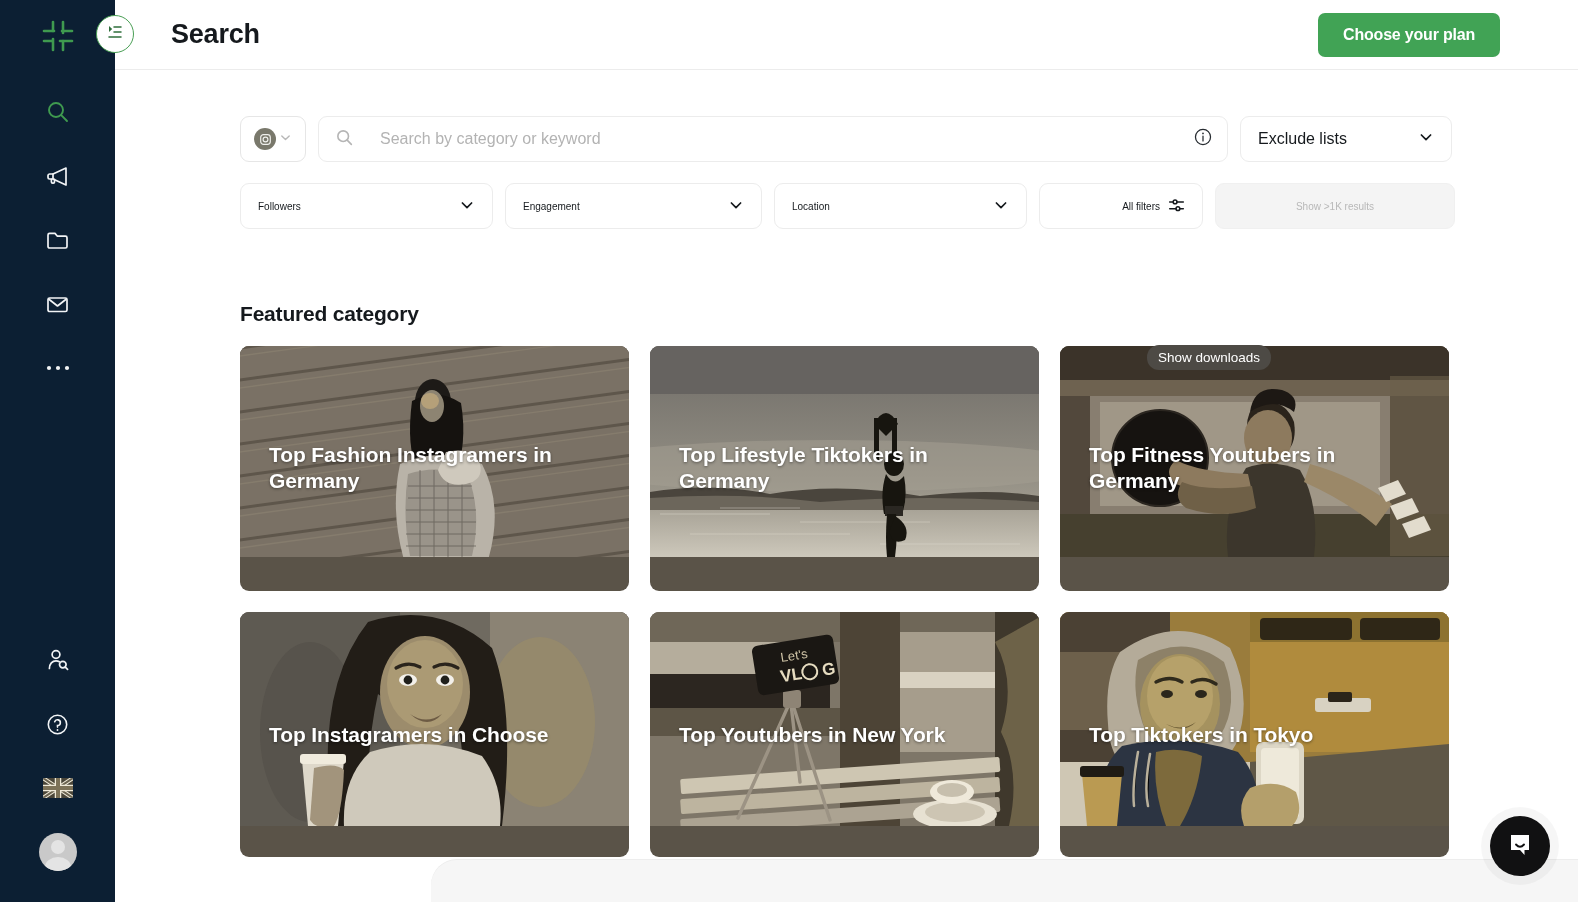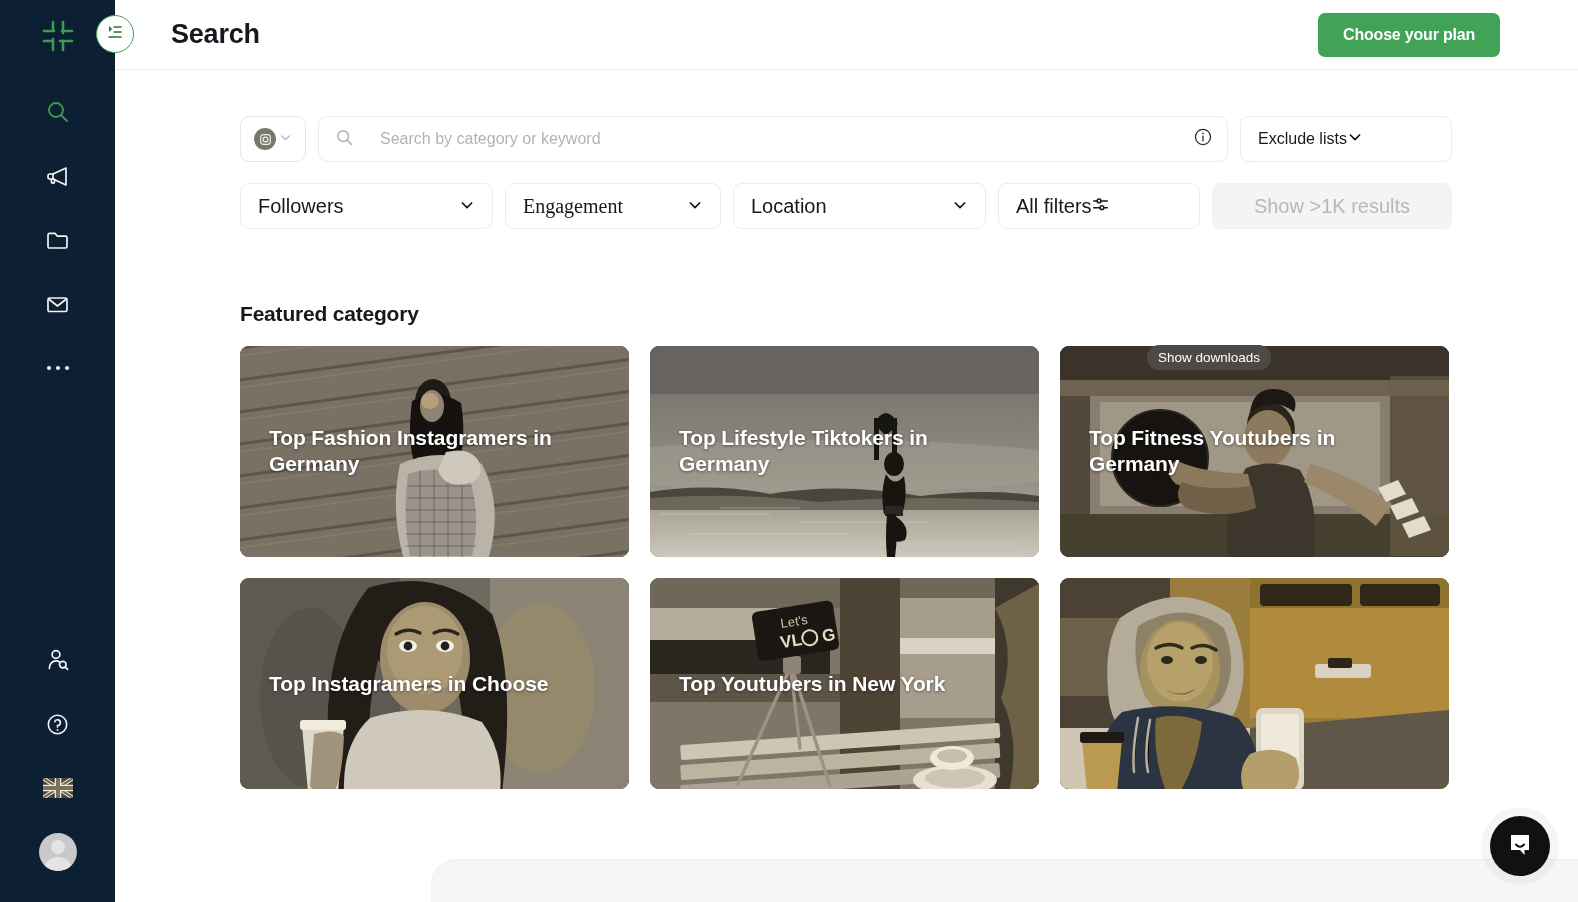--- a/index.html
+++ b/index.html
@@ -91,56 +91,56 @@
     gap: 14px;
   }
   .search-box input {
     flex: 1; border: none; outline: none; height: 100%;
     font-size: 16px; color: #333; font-family: "Liberation Sans", sans-serif;
     background: transparent; margin-left: 12px;
   }
   .search-box input::placeholder { color: #b3b3b3; }
   .exclude-btn {
     width: 212px; height: 46px; border: 1px solid #ececec; border-radius: 9px;
-    display: flex; align-items: center; 
+    display: flex; align-items: center; justify-content: space-between;
     padding: 0 17px; background: #fff; cursor: pointer;
     font-size: 16px; color: #15191d; font-weight: 500;
   }
 
   
   .filter-row { display: flex; gap: 12px; margin-top: 21px; }
   .filter-btn {
     height: 46px; border: 1px solid #ececec; border-radius: 9px;
     display: flex; align-items: center; justify-content: space-between;
     padding: 0 17px; background: #fff; cursor: pointer;
-    font-size: 20px; color: #15191d; font-weight: 500;
+    font-size: 10px; color: #15191d; font-weight: 500;
     font-family: "Liberation Sans", sans-serif;
   }
   .fw-followers { width: 253px; }
-  .fw-engagement { width: 216px; font-family: Liberation Serif, serif; }
+  .fw-engagement { width: 257px; }
   .fw-location { width: 253px; }
-  .fw-allfilters { width: 202px; justify-content: flex-start; }
+  .fw-allfilters { width: 164px; justify-content: flex-end; gap: 8px; }
   .fw-show {
     width: 240px; background: #f4f4f4; border-color: #f0f0f0;
     color: #b8b8b8; justify-content: center; cursor: default;
   }
 
   
   .section-title {
     margin-top: 73px; font-size: 21px; font-weight: bold;
     color: #15191d; letter-spacing: -0.2px;
   }
   .card-grid {
     margin-top: 20px;
     display: grid;
     grid-template-columns: 389px 389px 389px;
     gap: 21px 21px;
   }
   .card {
-    height: 211px; border-radius: 9px; overflow: hidden;
+    height: 245px; border-radius: 9px; overflow: hidden;
     position: relative; cursor: pointer;
     background: #5a5348;
   }
   .card .img { position: absolute; inset: 0; }
   .card .label {
     position: absolute; left: 29px; right: 24px; top: 50%;
     transform: translateY(-50%);
     color: #fff; font-size: 21px; font-weight: bold;
     line-height: 1.28; letter-spacing: -0.1px;
     text-shadow: 0 1px 3px rgba(0,0,0,.45);
@@ -628,20 +628,21 @@
               </g>
 
               <rect x="196" y="130" width="48" height="82" rx="7" fill="#ddd7c6"></rect>
               <rect x="201" y="136" width="38" height="70" rx="4" fill="#eee9da"></rect>
               <path d="M190 176 q26 -10 46 4 q8 22 -4 34 l-48 0 q-8 -22 6 -38 Z" fill="#b49f6b"></path>
 
               <path d="M22 162 l40 0 l-5 52 l-30 0 Z" fill="#ba9a52"></path>
               <rect x="20" y="154" width="44" height="11" rx="3" fill="#1f1b14"></rect>
             </svg>
           </div>
+          <div class="label">Top Tiktokers in Tokyo</div>
         </div>
 
       </div>
 
       <div class="bottom-sheet2"></div>
       <div class="bottom-sheet"></div>
 
     </div>
 
     <div class="tooltip">Show downloads</div>

